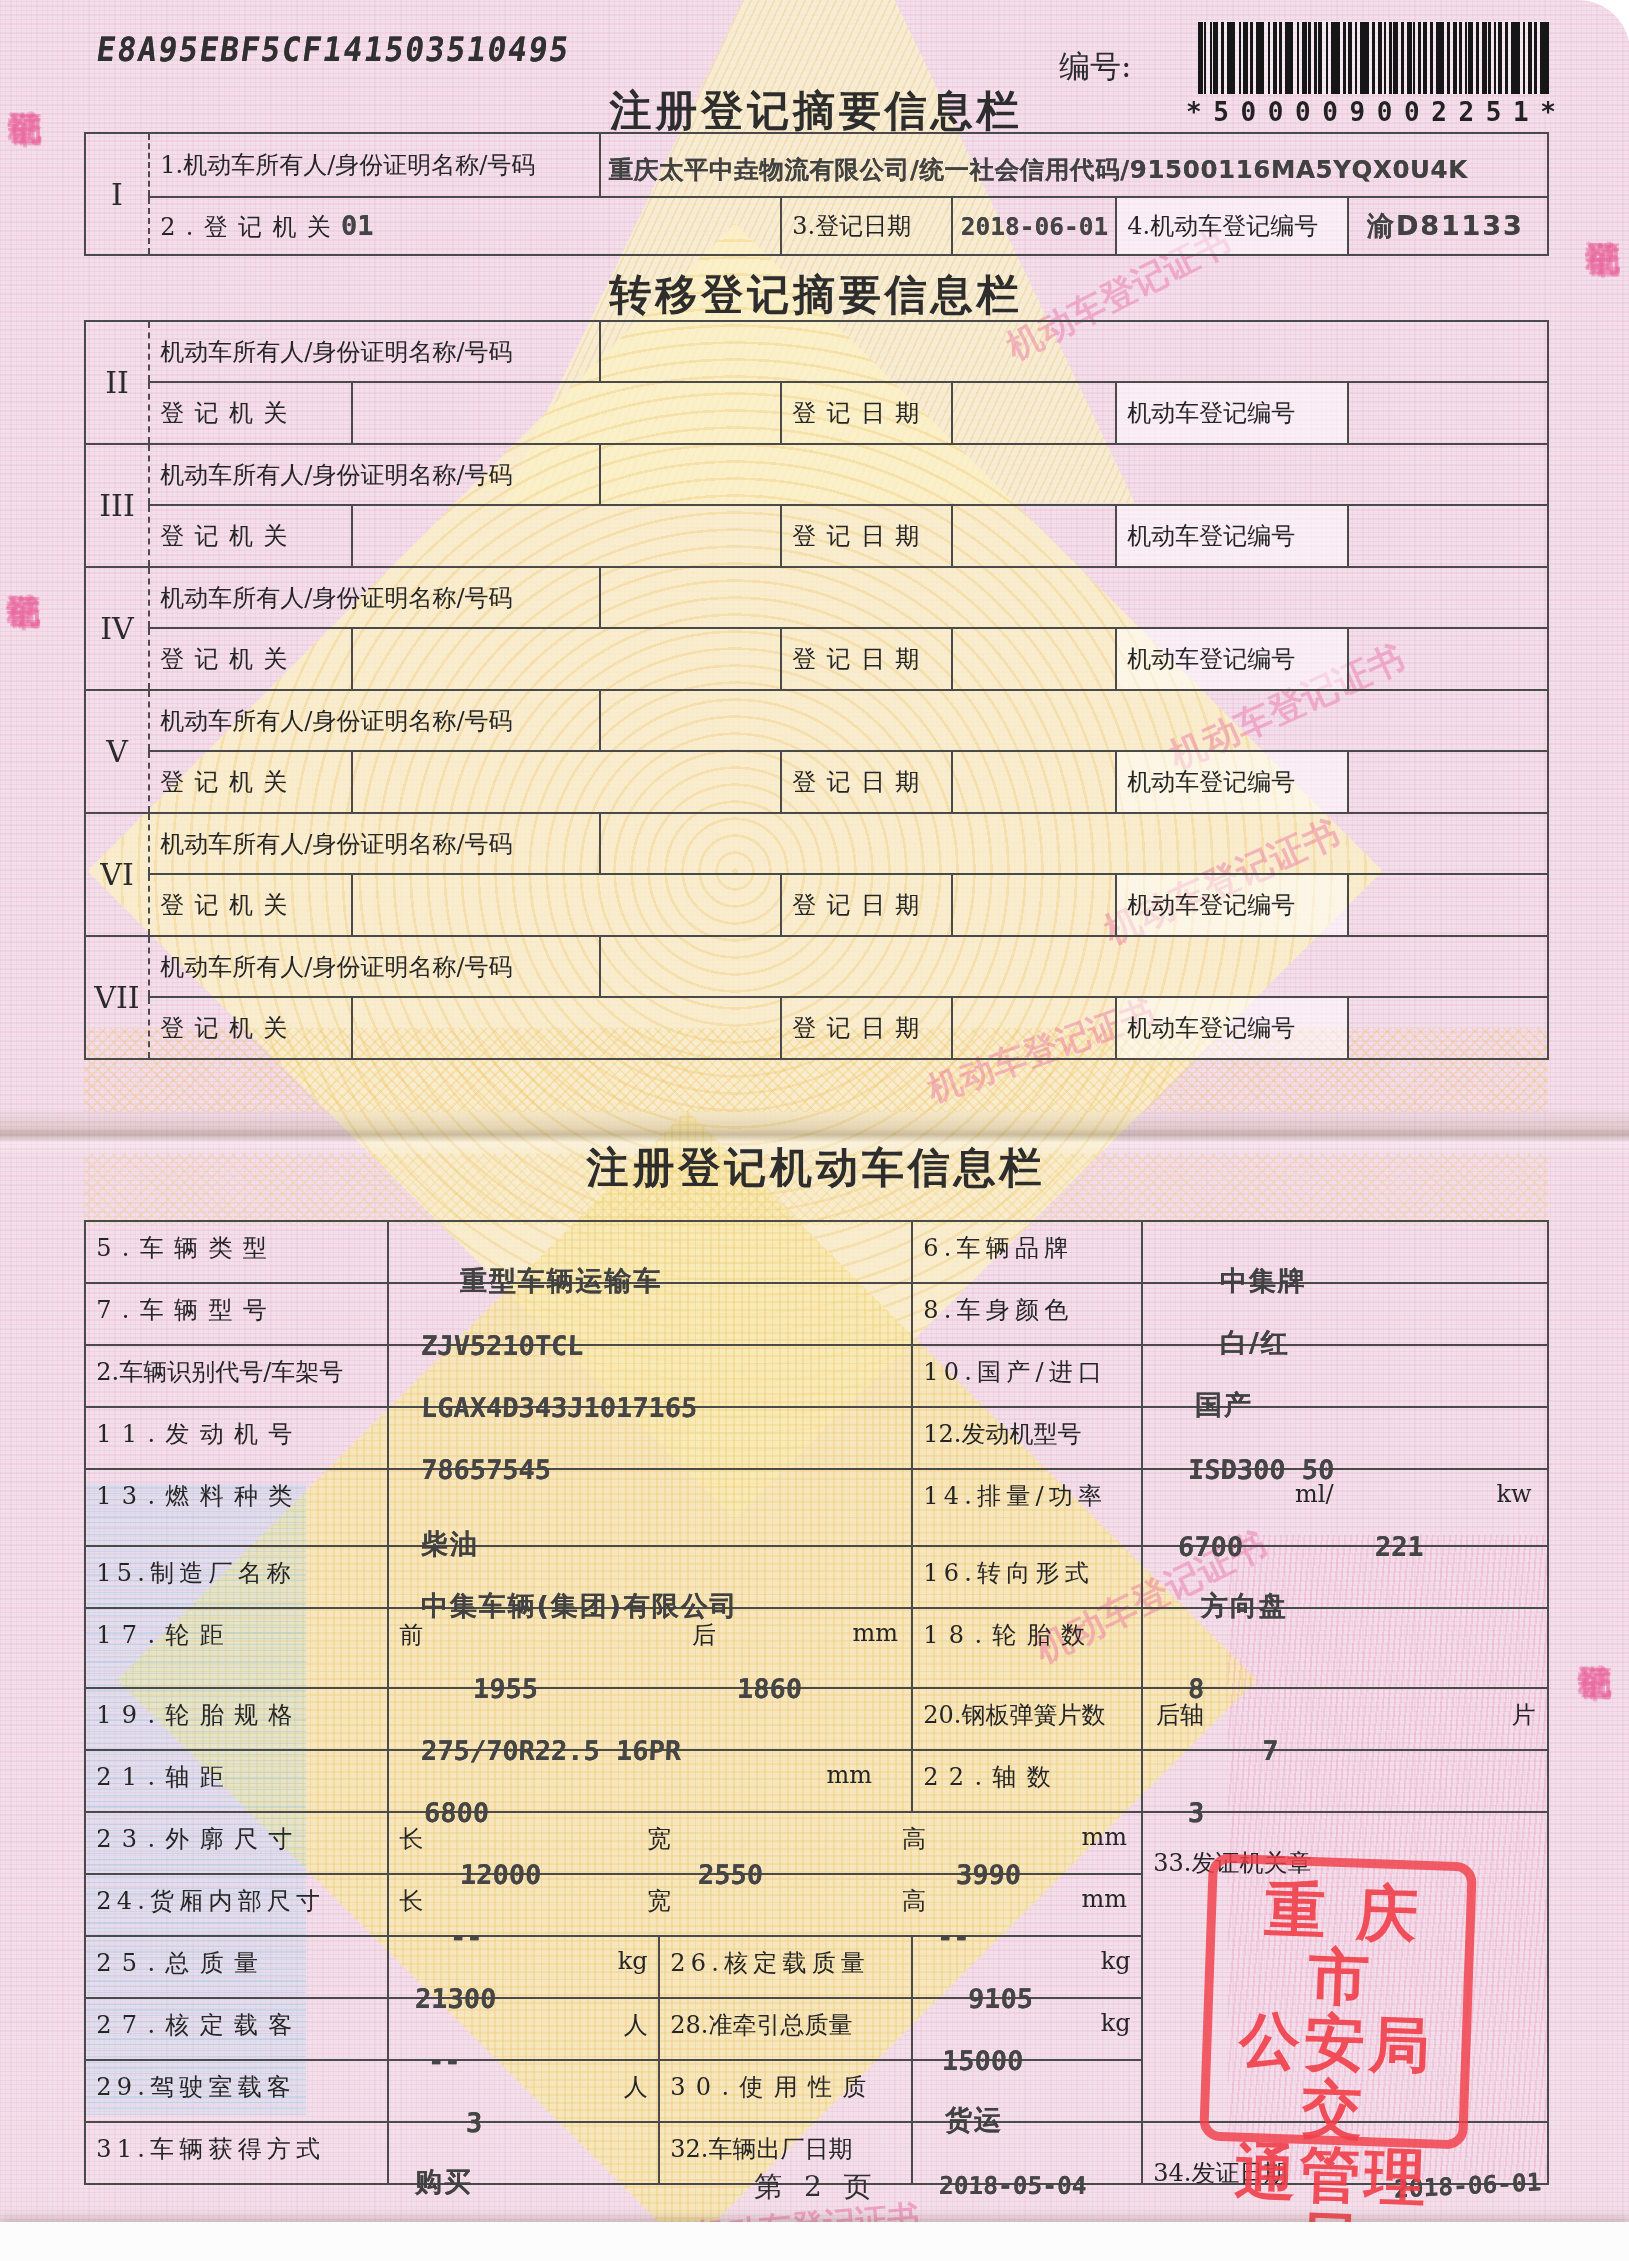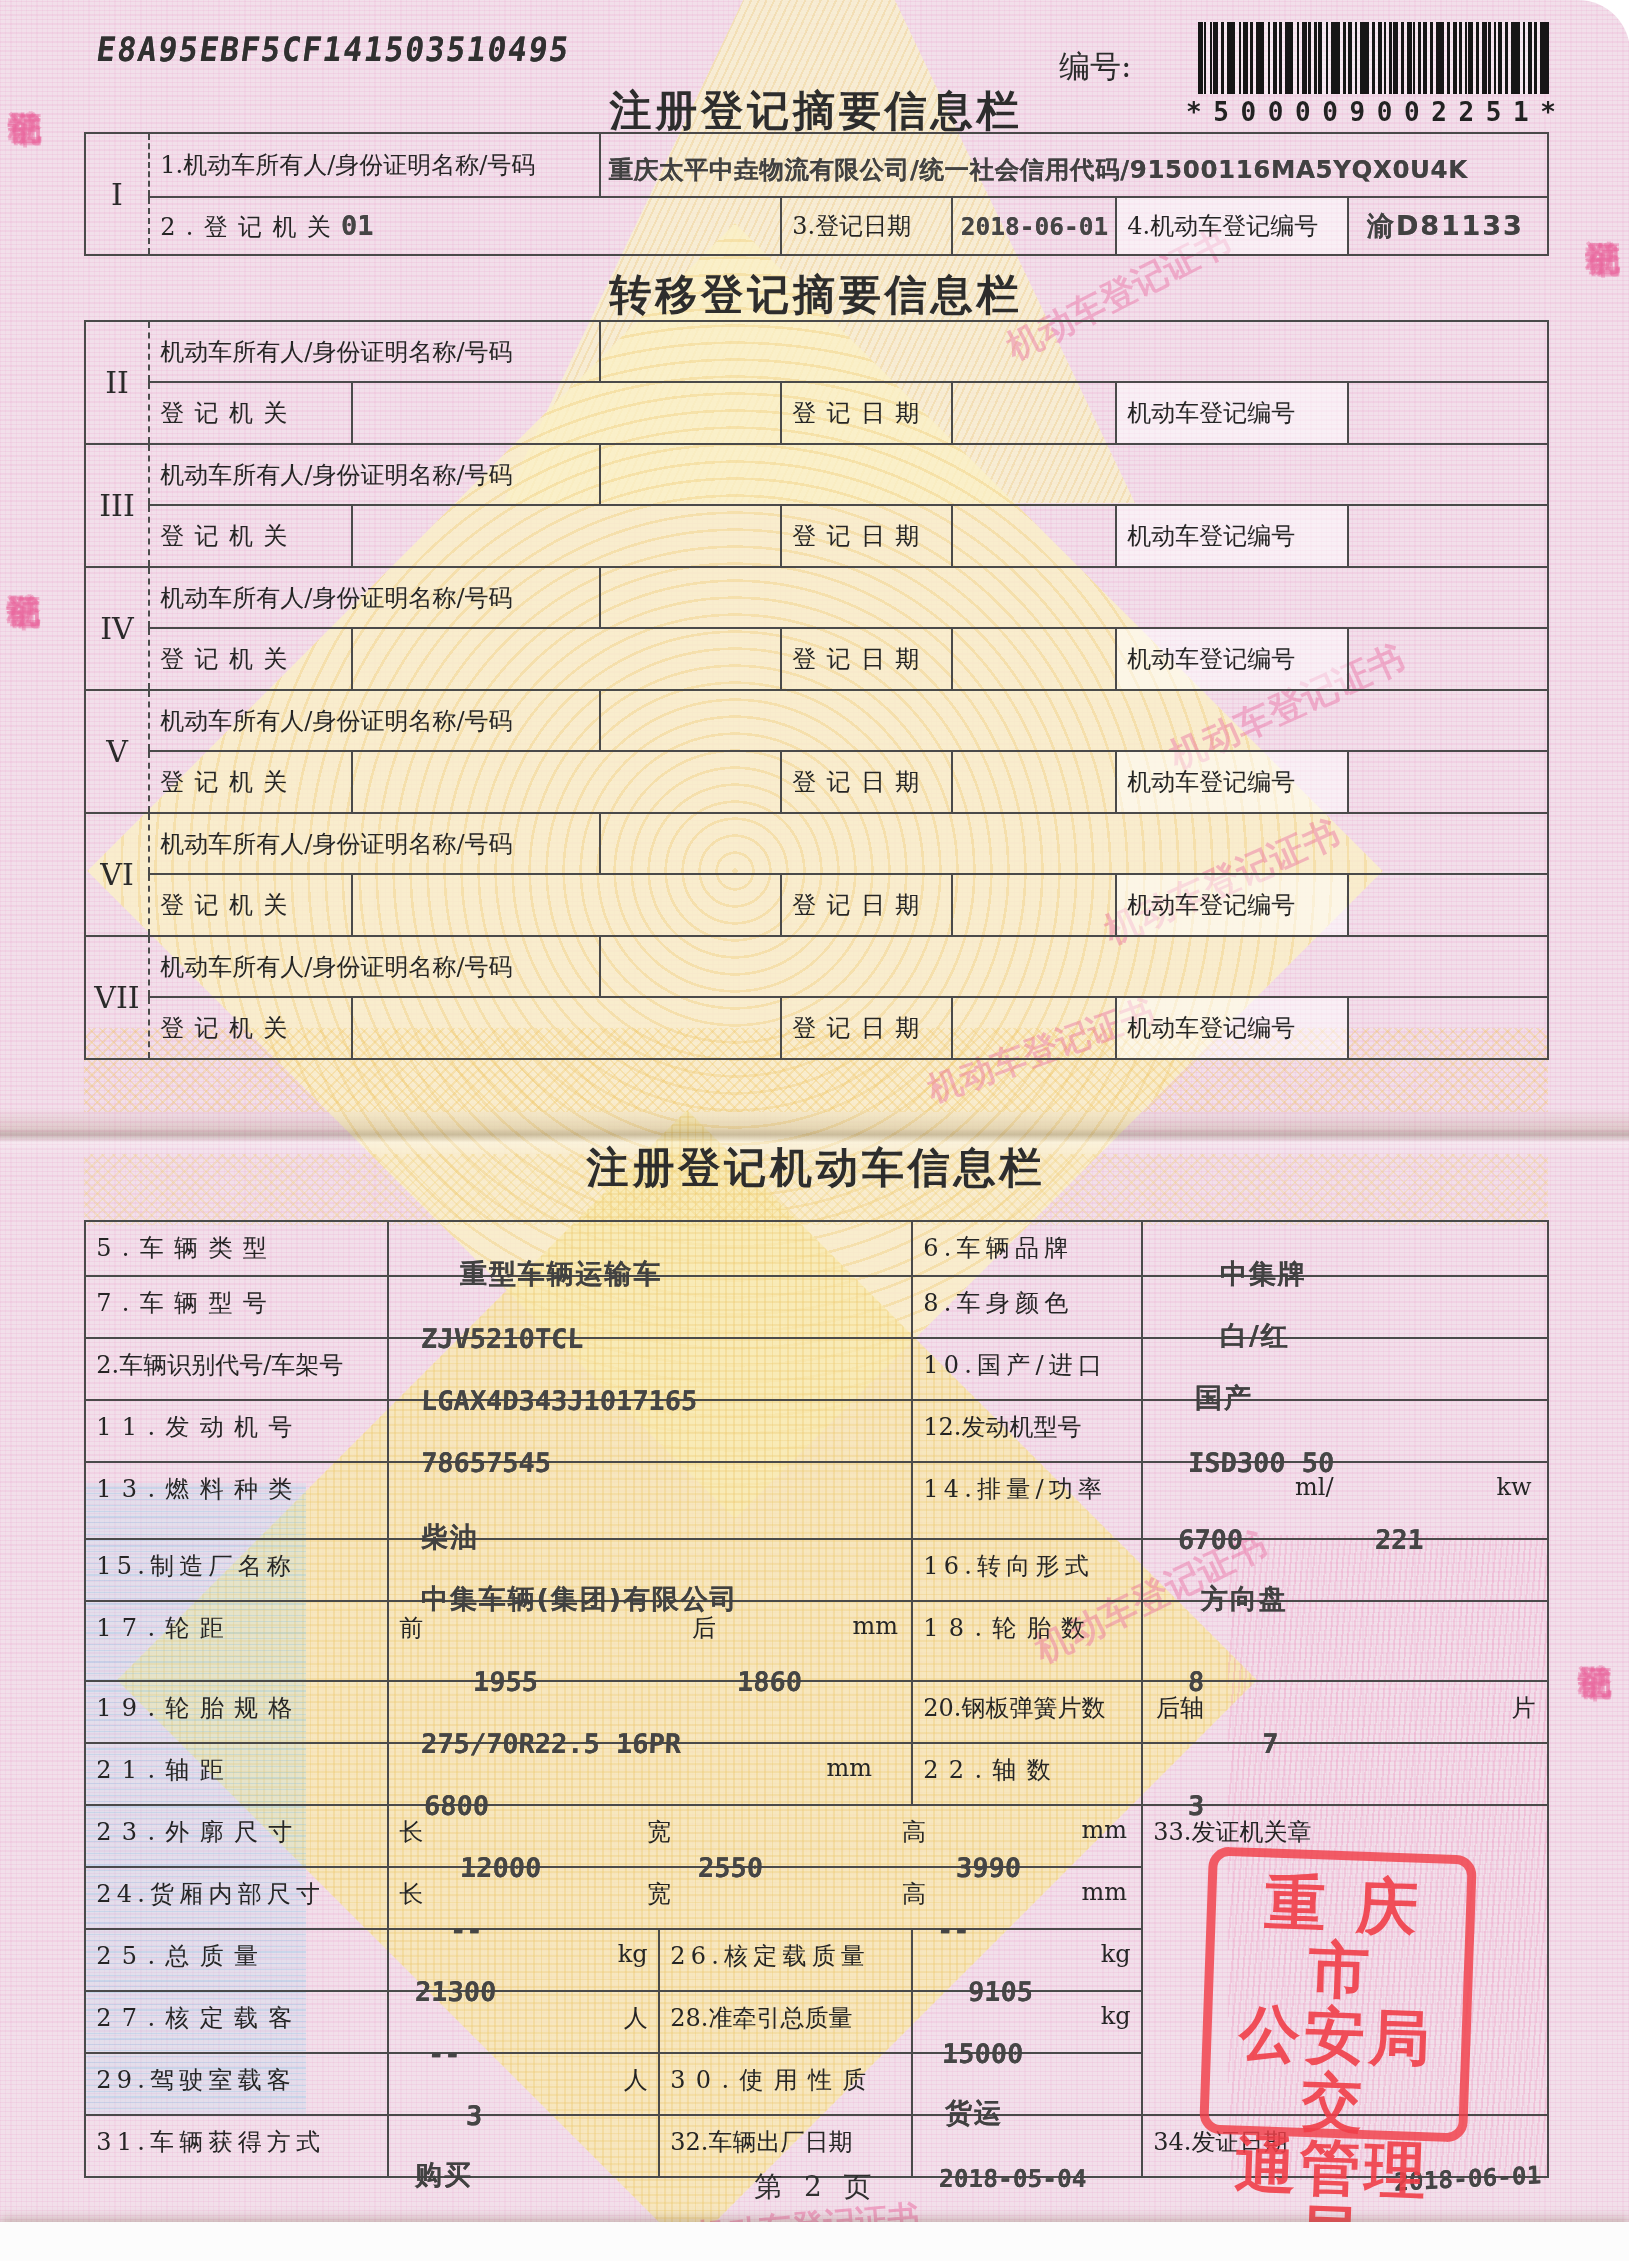--- a/index.html
+++ b/index.html
@@ -79,21 +79,21 @@
     font-family:"DejaVu Serif","Liberation Serif",serif; font-size:28px; color:#2f2f2f; letter-spacing:6.4px; }
   .pf1{top:1064px;} .pf2{top:2168px;}
   
   table { border-collapse:collapse; table-layout:fixed; position:absolute; left:84px; z-index:2; }
   .tbl1{top:132px; width:1464px;}
   .tbl2{top:320px; width:1464px;}
   .tbl3{top:1220px; width:1464px;}
   td { border:2.6px solid #4a4a4a; padding:0; position:relative; vertical-align:top;
     font-family:"DejaVu Serif","Liberation Serif",serif; overflow:visible; }
   .tbl1 td,.tbl2 td { vertical-align:middle; }
-  .lblcell { padding:5.2px 3.9px 5.2px 10.3px; font-size:24px; color:#252525; }
+  .lblcell { padding:5.2px 3.9px 5.2px 10.3px; font-size:24px; color:#252525;margin-top:24px; }
   .tbl3 td.lblcell { vertical-align:top; padding-top:10.3px; }
   .ls { letter-spacing:10.3px; } .ls-sm { letter-spacing:5.2px; }
   .roman { border-right:2.6px dashed #4a4a4a; text-align:center; vertical-align:middle;
     font-size:30px; font-family:"DejaVu Serif","Liberation Serif",serif; color:#2a2a2a; }
   .after-roman { border-left:2.6px dashed #4a4a4a; }
   .hl { background:rgba(255,255,255,.5); }
   .typed { font-family:"DejaVu Sans Mono","Liberation Mono",monospace; font-weight:bold;
     font-size:27px; color:#454545; text-shadow:0 0 0.6px rgba(60,60,60,.75);
     transform:skewX(-2deg); white-space:nowrap; }
   .typedzh { font-family:"DejaVu Sans","Liberation Sans",sans-serif; font-weight:bold;
@@ -286,21 +286,21 @@
 
   <table class="tbl3">
     <colgroup>
         <col style="width:303px">
         <col style="width:271px">
         <col style="width:253px">
         <col style="width:230px">
         <col style="width:406px">
       </colgroup>
     <tbody>
-        <tr style="height:55px">
+        <tr style="height:62px">
       <td class="lblcell ls">5.车辆类型</td>
       <td colspan="2">
             <span class="typedzh vlow" style="left:71px">重型车辆运输车</span>
           </td>
       <td class="lblcell ls-sm">6.车辆品牌</td>
       <td>
             <span class="typedzh vlow" style="left:77px">中集牌</span>
           </td>
     </tr>
     <tr style="height:62px">

